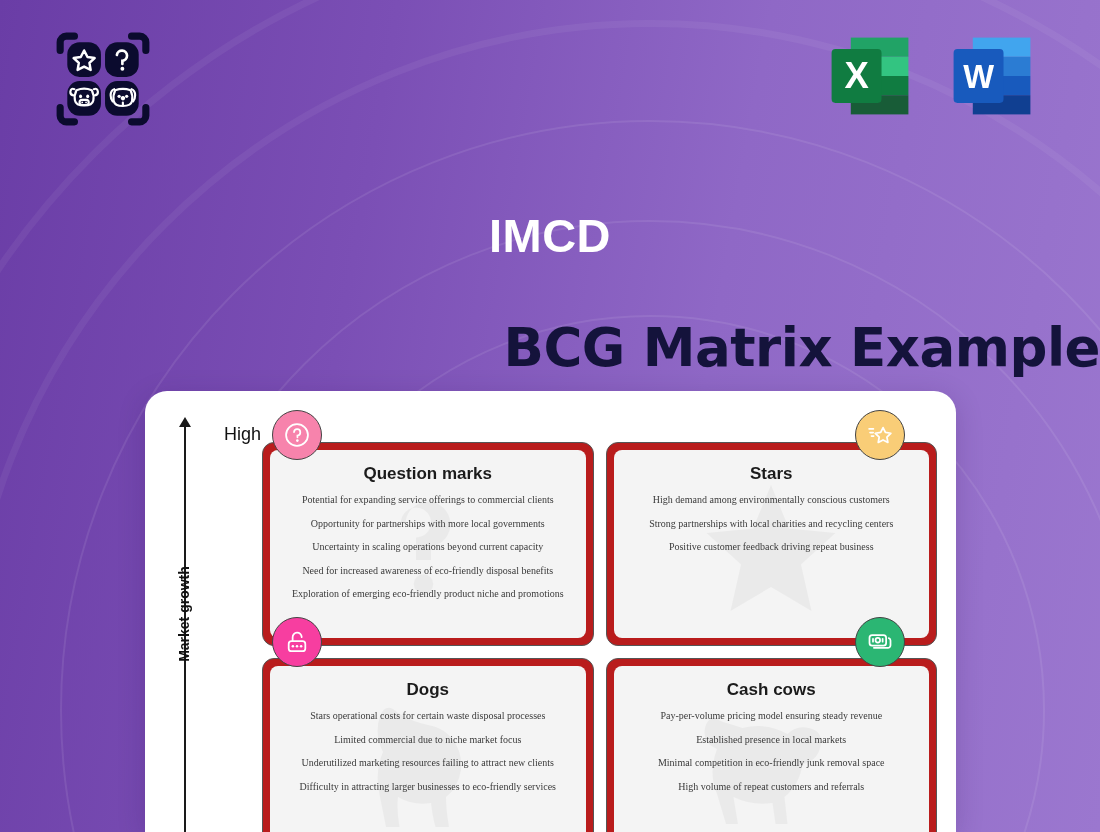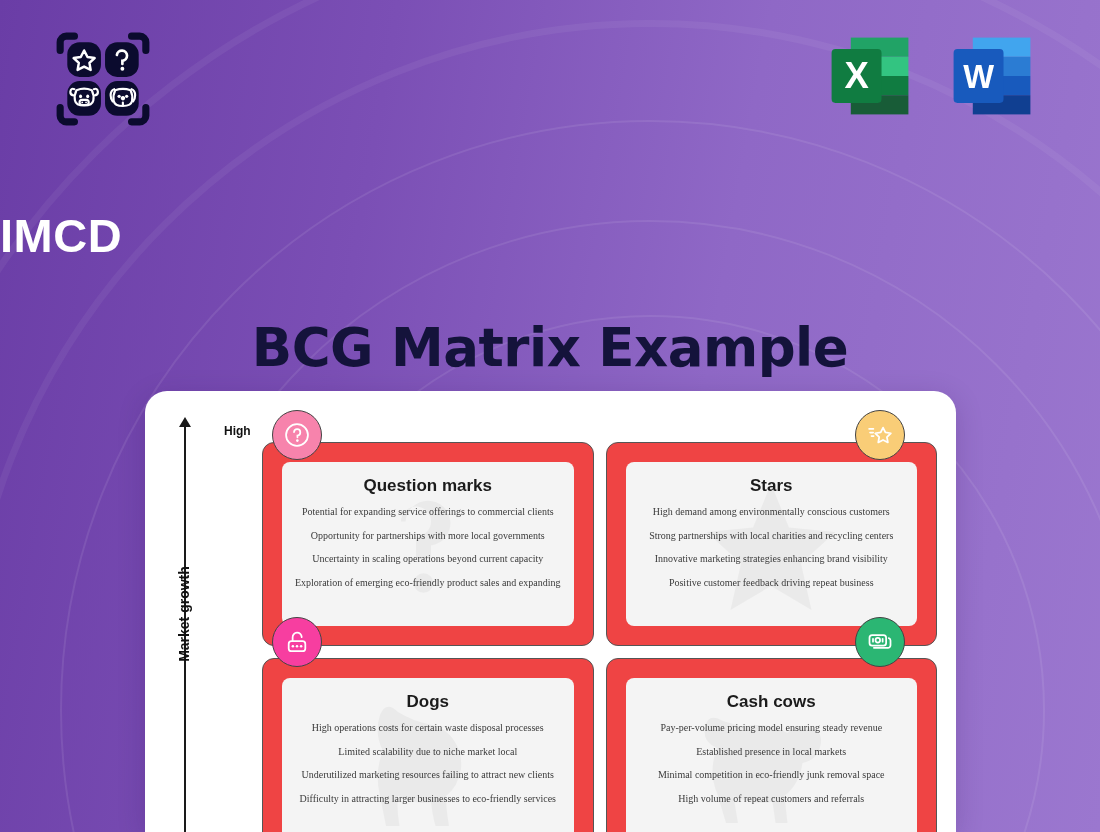--- a/index.html
+++ b/index.html
@@ -38,27 +38,27 @@
 
   
   .office { position:absolute; top:28px; width:96px; height:96px; }
   #excel-icon { left:822px; }
   #word-icon  { left:944px; }
   .office svg { width:100%; height:100%; display:block; }
 
   
   #brand-title {
     position:absolute; top:208px; left:0; width:1100px;
-    color:#ffffff;
+    text-align:center; color:#ffffff;
     font-size:47px; font-weight:bold; letter-spacing:0.5px;
     font-family:"Liberation Sans", sans-serif;
   }
   #page-title {
     position:absolute; top:317px; left:0; width:1100px;
-    text-align:center; color:#14133b;
+    text-align:right; color:#14133b;
     font-size:53px; font-weight:bold; letter-spacing:-0.5px;
     font-family:"DejaVu Sans", sans-serif;
   }
 
   
   #panel {
     position:absolute;
     left:145px; top:391px;
     width:811px; height:441px;
     background:#ffffff;
@@ -74,21 +74,21 @@
   }
   #y-arrow {
     position:absolute; left:34px; top:26px;
     width:0;height:0;
     border-left:6px solid transparent;
     border-right:6px solid transparent;
     border-bottom:10px solid #1a1a1a;
   }
   #axis-high {
     position:absolute; left:50px; top:33px;
-    font-size:12px; font-weight:bold; color:#111;padding-left:29px;
+    font-size:18px; font-weight:normal; color:#111;padding-left:29px;
   }
   #axis-label {
     position:absolute;
     left:-21px; top:215px;
     width:120px;
     font-size:14px; font-weight:bold; color:#111;
     transform:rotate(-90deg);
     transform-origin:center center;
     text-align:center;
     white-space:nowrap;
@@ -101,22 +101,22 @@
     width:675px; height:420px;
     display:grid;
     grid-template-columns:1fr 1fr;
     grid-template-rows:1fr 1fr;
     gap:12px;
   }
   .quad {
     position:relative;
     border:1.3px solid #555;
     border-radius:12px;
-    background:#ef4444;
-    padding:19px;
+    background:#b91c1c;
+    padding:7px;
   }
   .quad-inner {
     position:relative;
     width:100%; height:100%;
     background:#f4f4f4;
     border-radius:8px;
     overflow:hidden;
     padding-top:14px;
   }
   .watermark {
@@ -258,53 +258,53 @@
           <svg viewBox="0 0 100 100">
             <path d="M35 33 a15 15 0 1 1 17 16 v9 h-10 v-15 a10 10 0 1 0 -10 -10 Z"></path>
             <circle cx="47" cy="74" r="6.5"></circle>
           </svg>
         </div>
         <div class="quad-title">Question marks</div>
         <ul class="quad-list">
           <li>Potential for expanding service offerings to commercial clients</li>
           <li>Opportunity for partnerships with more local governments</li>
           <li>Uncertainty in scaling operations beyond current capacity</li>
-          <li>Exploration of emerging eco-friendly product sales and expanding</li>
+          <li>Need for increased awareness of eco-friendly disposal benefits</li>
+          <li>Exploration of emerging eco-friendly product niche and promotions</li>
         </ul>
       </div>
     </div>
 
     <div class="quad">
       <div class="quad-inner">
         <div class="watermark">
           <svg viewBox="0 0 100 100">
             <path d="M50 8 L62 37 L93 40 L70 61 L77 92 L50 76 L23 92 L30 61 L7 40 L38 37 Z"></path>
           </svg>
         </div>
         <div class="quad-title">Stars</div>
         <ul class="quad-list">
           <li>High demand among environmentally conscious customers</li>
           <li>Strong partnerships with local charities and recycling centers</li>
-          <li>Innovative marketing strategies enhancing brand visibility</li>
           <li>Positive customer feedback driving repeat business</li>
         </ul>
       </div>
     </div>
 
     <div class="quad">
       <div class="quad-inner">
         <div class="watermark">
           <svg viewBox="0 0 100 100">
             <path d="M30 16 q-8 -8 -12 2 q-4 12 2 24 q-6 14 -2 30 q2 10 4 20 h9 q-2 -12 -1 -20 q10 6 22 4 q1 9 3 16 h9 q-2 -12 -2 -20 q8 -6 10 -18 q1 -10 -4 -18 q-6 -10 -18 -12 q-10 -2 -20 -8 Z"></path>
           </svg>
         </div>
         <div class="quad-title">Dogs</div>
         <ul class="quad-list">
-          <li>High operations costs for certain waste disposal processes</li>
-          <li>Limited scalability due to niche market local</li>
+          <li>Stars operational costs for certain waste disposal processes</li>
+          <li>Limited commercial due to niche market focus</li>
           <li>Underutilized marketing resources failing to attract new clients</li>
           <li>Difficulty in attracting larger businesses to eco-friendly services</li>
         </ul>
       </div>
     </div>
 
     <div class="quad">
       <div class="quad-inner">
         <div class="watermark">
           <svg viewBox="0 0 100 100">

